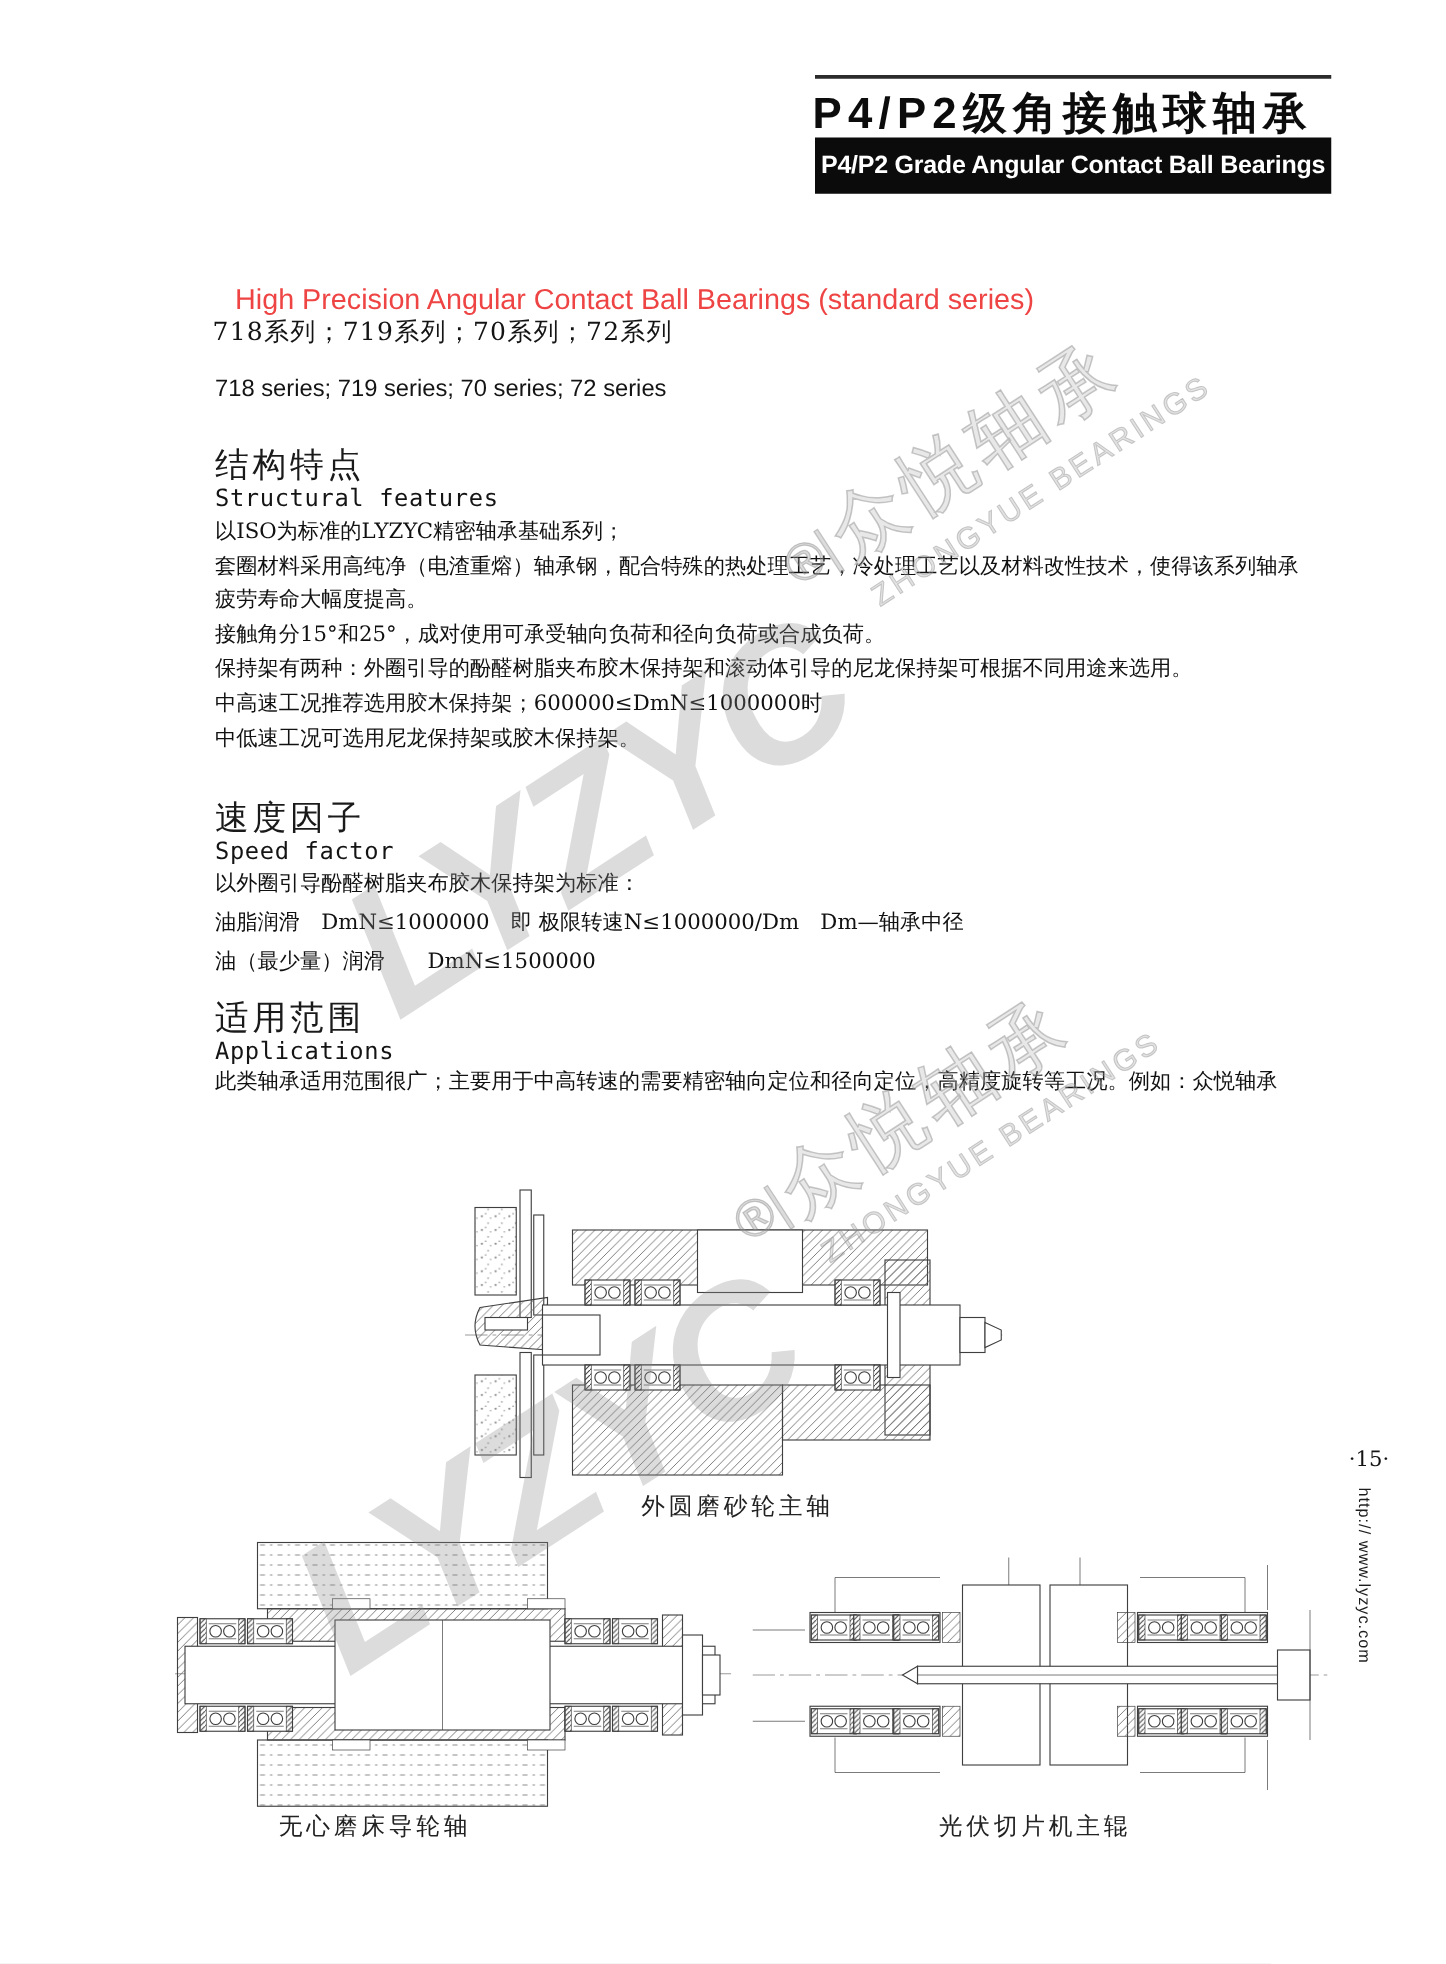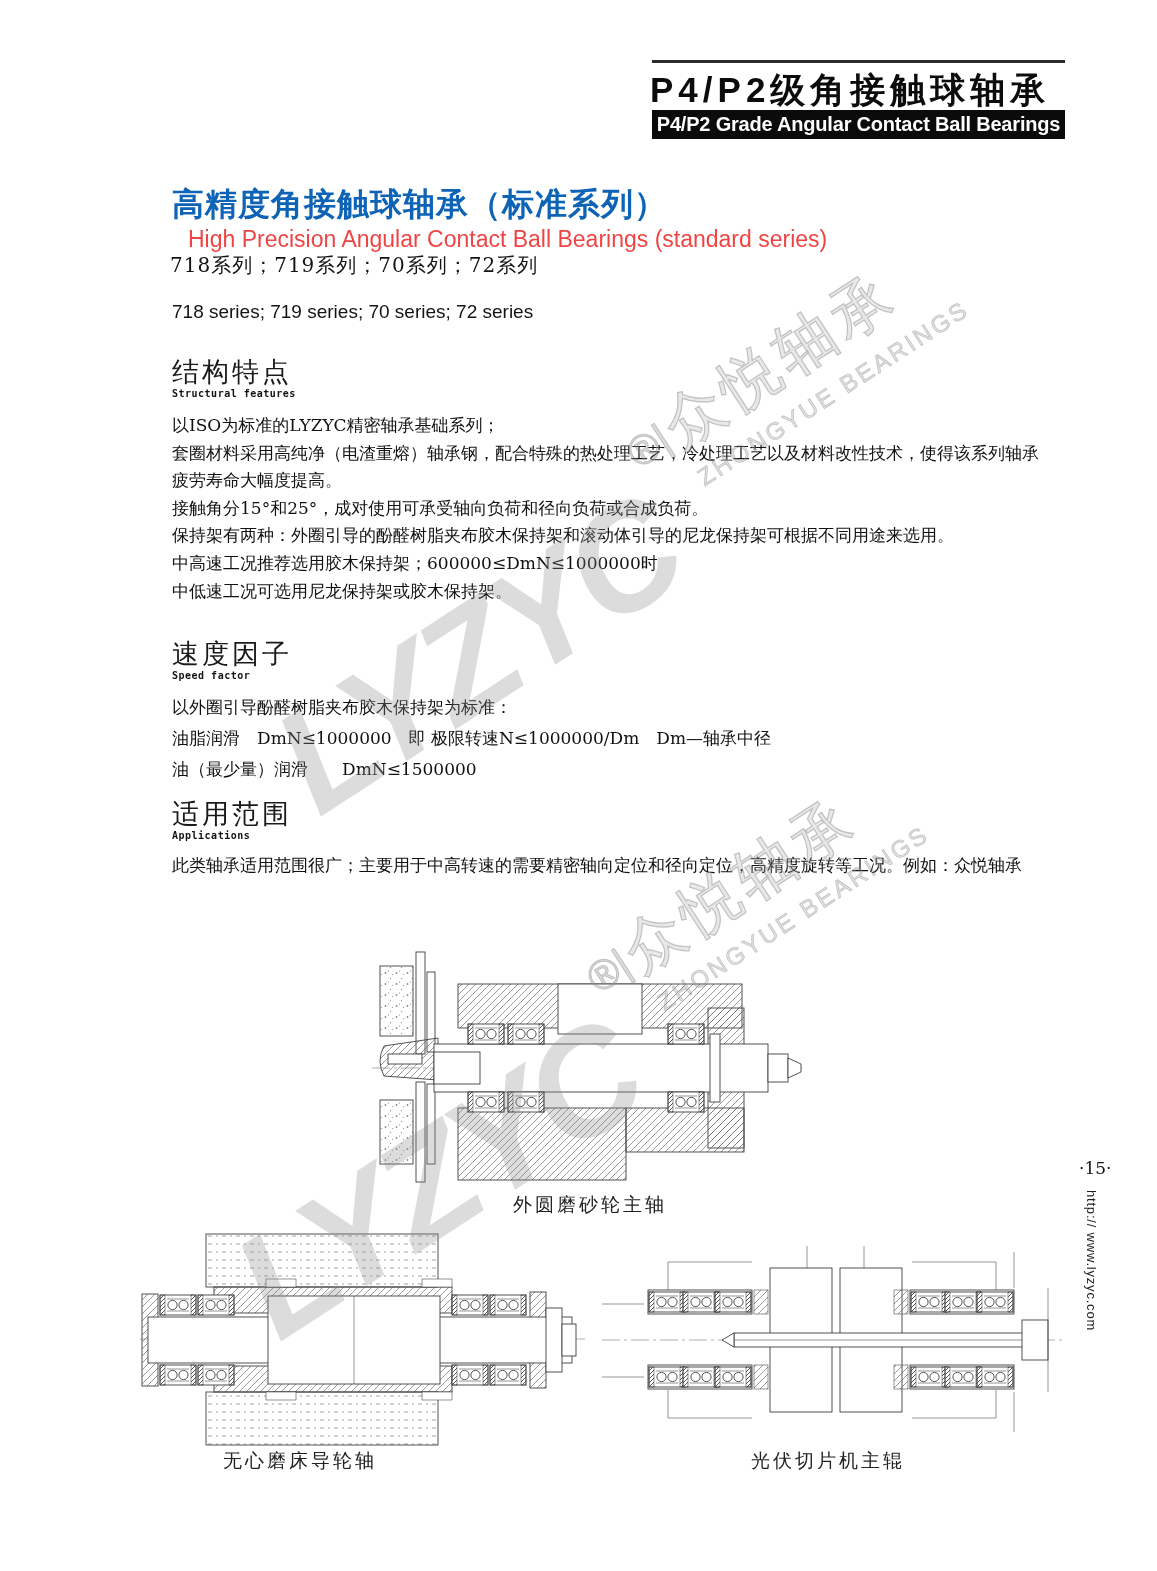--- a/index.html
+++ b/index.html
@@ -7,35 +7,35 @@
     position:relative; width:1157px; height:1571px; margin:0 auto;
     background:#ffffff; overflow:hidden; color:#141414;
     font-family:"Liberation Sans", sans-serif;
   }
   .abs { position:absolute; white-space:nowrap; }
 
   
   .hdr-rule { position:absolute; left:652px; top:60px; width:413px; height:3px; background:#2b2b2b; }
   .hdr-cn   { left:650px; top:67px; font-size:35px; font-weight:bold; letter-spacing:5px; color:#0c0c0c; }
   .hdr-bar  {
-    position:absolute; left:652px; top:110px; width:413px; height:29px; background:#0b0b0b;
+    position:absolute; left:652px; top:110px; width:413px; height:45px; background:#0b0b0b;
     color:#ffffff; display:flex; align-items:center; justify-content:center;
     font-size:20px; font-weight:600; letter-spacing:-0.2px; white-space:nowrap;
   }
 
   
   .t-cn-blue   { left:172px; top:183px; font-size:32px; font-weight:bold; letter-spacing:1px; color:#0d63b5; }
   .t-en-blue   { left:188px; top:226px; font-size:23px; color:#ef4444; }
   .t-series-cn { left:170px; top:252px; font-size:20px; letter-spacing:1px;
                  font-family:"DejaVu Serif","Liberation Serif",serif; }
   .t-series-en { left:172px; top:301px; font-size:19px; }
 
   
   .sec-h-cn { font-size:27px; letter-spacing:3px; font-weight:500; color:#1a1a1a; }
-  .sec-h-en { font-size:10px; font-weight:700; letter-spacing:0.5px;
+  .sec-h-en { font-size:19px; font-weight:400; letter-spacing:0.5px;
               font-family:"DejaVu Sans Mono","Liberation Mono",monospace; }
   .bodyblock { position:absolute; left:172px; font-size:17px; color:#111;
                font-family:"DejaVu Serif","Liberation Serif",serif; }
   .bodyblock div { white-space:pre; }
   .lh28 div { line-height:27.6px; }
   .lh31 div { line-height:31px; }
 
   
   .fig { position:absolute; }
   .figcap { position:absolute; width:220px; text-align:center; font-size:19px; letter-spacing:3px;
@@ -92,21 +92,20 @@
       <div class="wm-en">ZHONGYUE BEARINGS</div>
     </div>
   </div>
 
   <div class="hdr-rule"></div>
   <div class="abs hdr-cn">P4/P2级角接触球轴承</div>
   <div class="hdr-bar">
     <span>P4/P2 Grade Angular Contact Ball Bearings</span>
   </div>
 
-  <div class="abs t-cn-blue">高精度角接触球轴承（标准系列）</div>
   <div class="abs t-en-blue">High Precision Angular Contact Ball Bearings (standard series)</div>
   <div class="abs t-series-cn">718系列；719系列；70系列；72系列</div>
   <div class="abs t-series-en">718 series; 719 series; 70 series; 72 series</div>
 
   <div class="abs sec-h-cn" style="left:172px; top:354px;">结构特点</div>
   <div class="abs sec-h-en" style="left:172px; top:388px;">Structural features</div>
   <div class="bodyblock lh28" style="top:412px;">
     <div>以ISO为标准的LYZYC精密轴承基础系列；</div>
     <div>套圈材料采用高纯净（电渣重熔）轴承钢，配合特殊的热处理工艺，冷处理工艺以及材料改性技术，使得该系列轴承</div>
     <div>疲劳寿命大幅度提高。</div>

